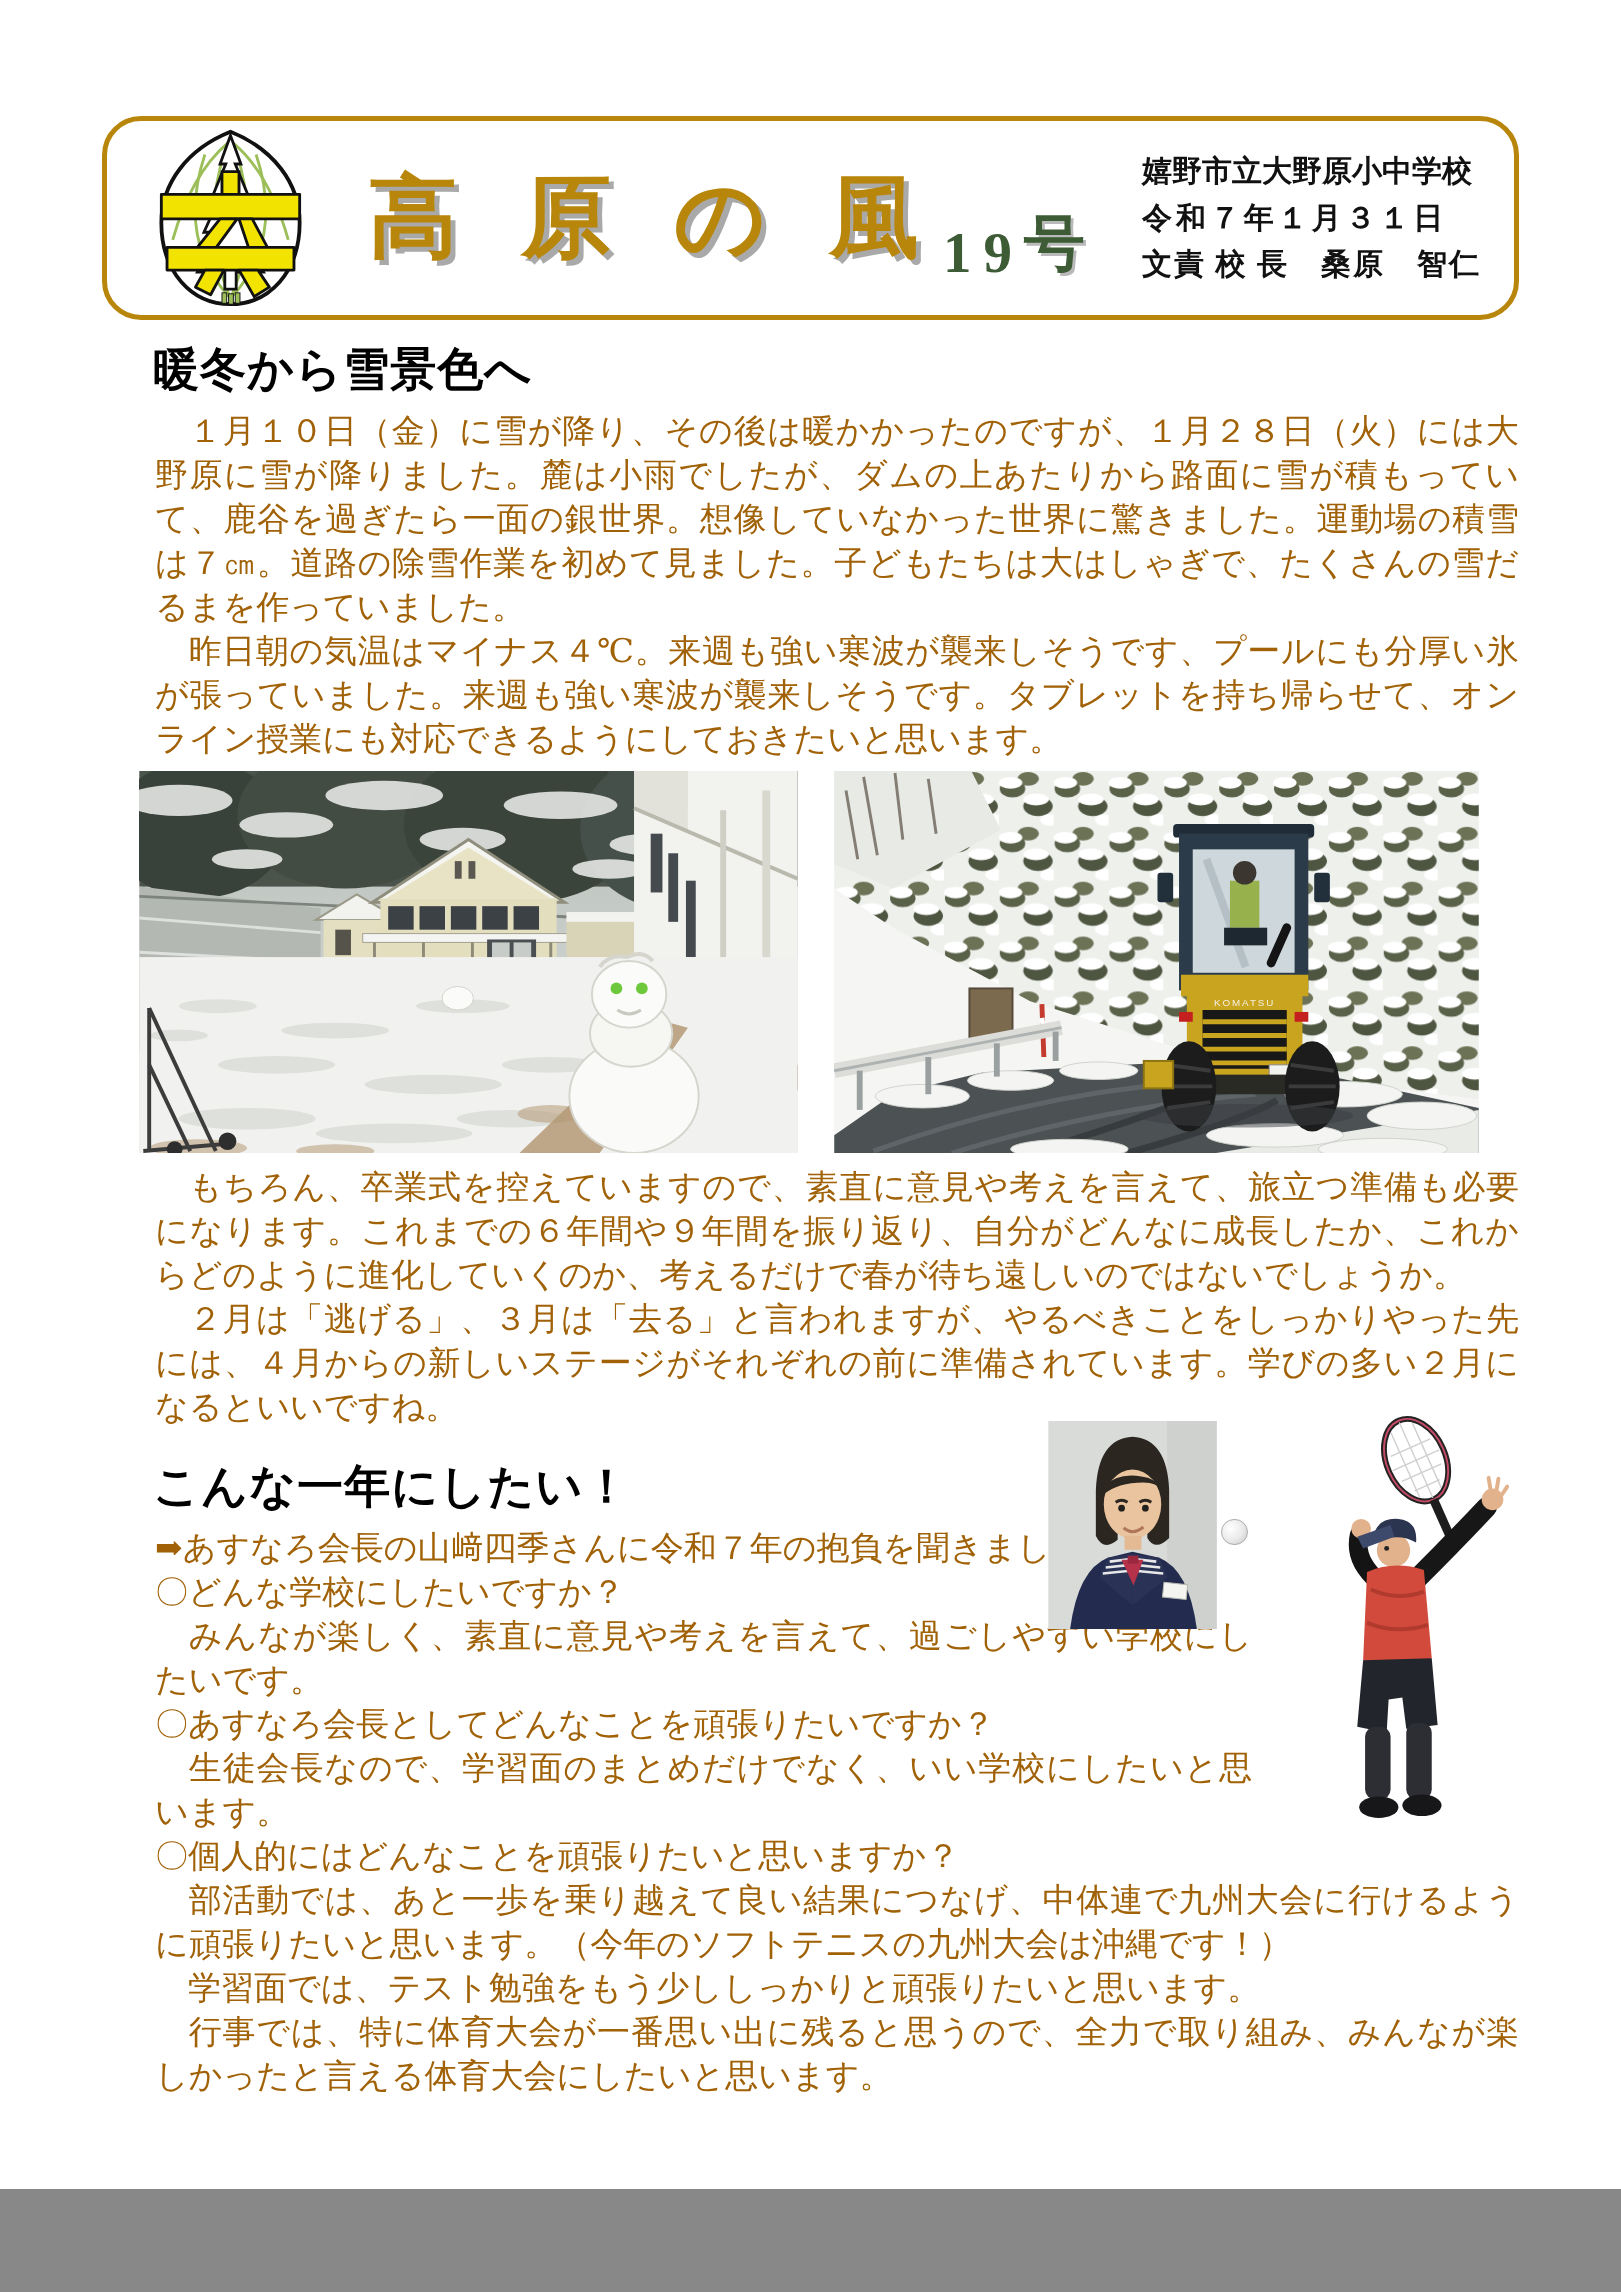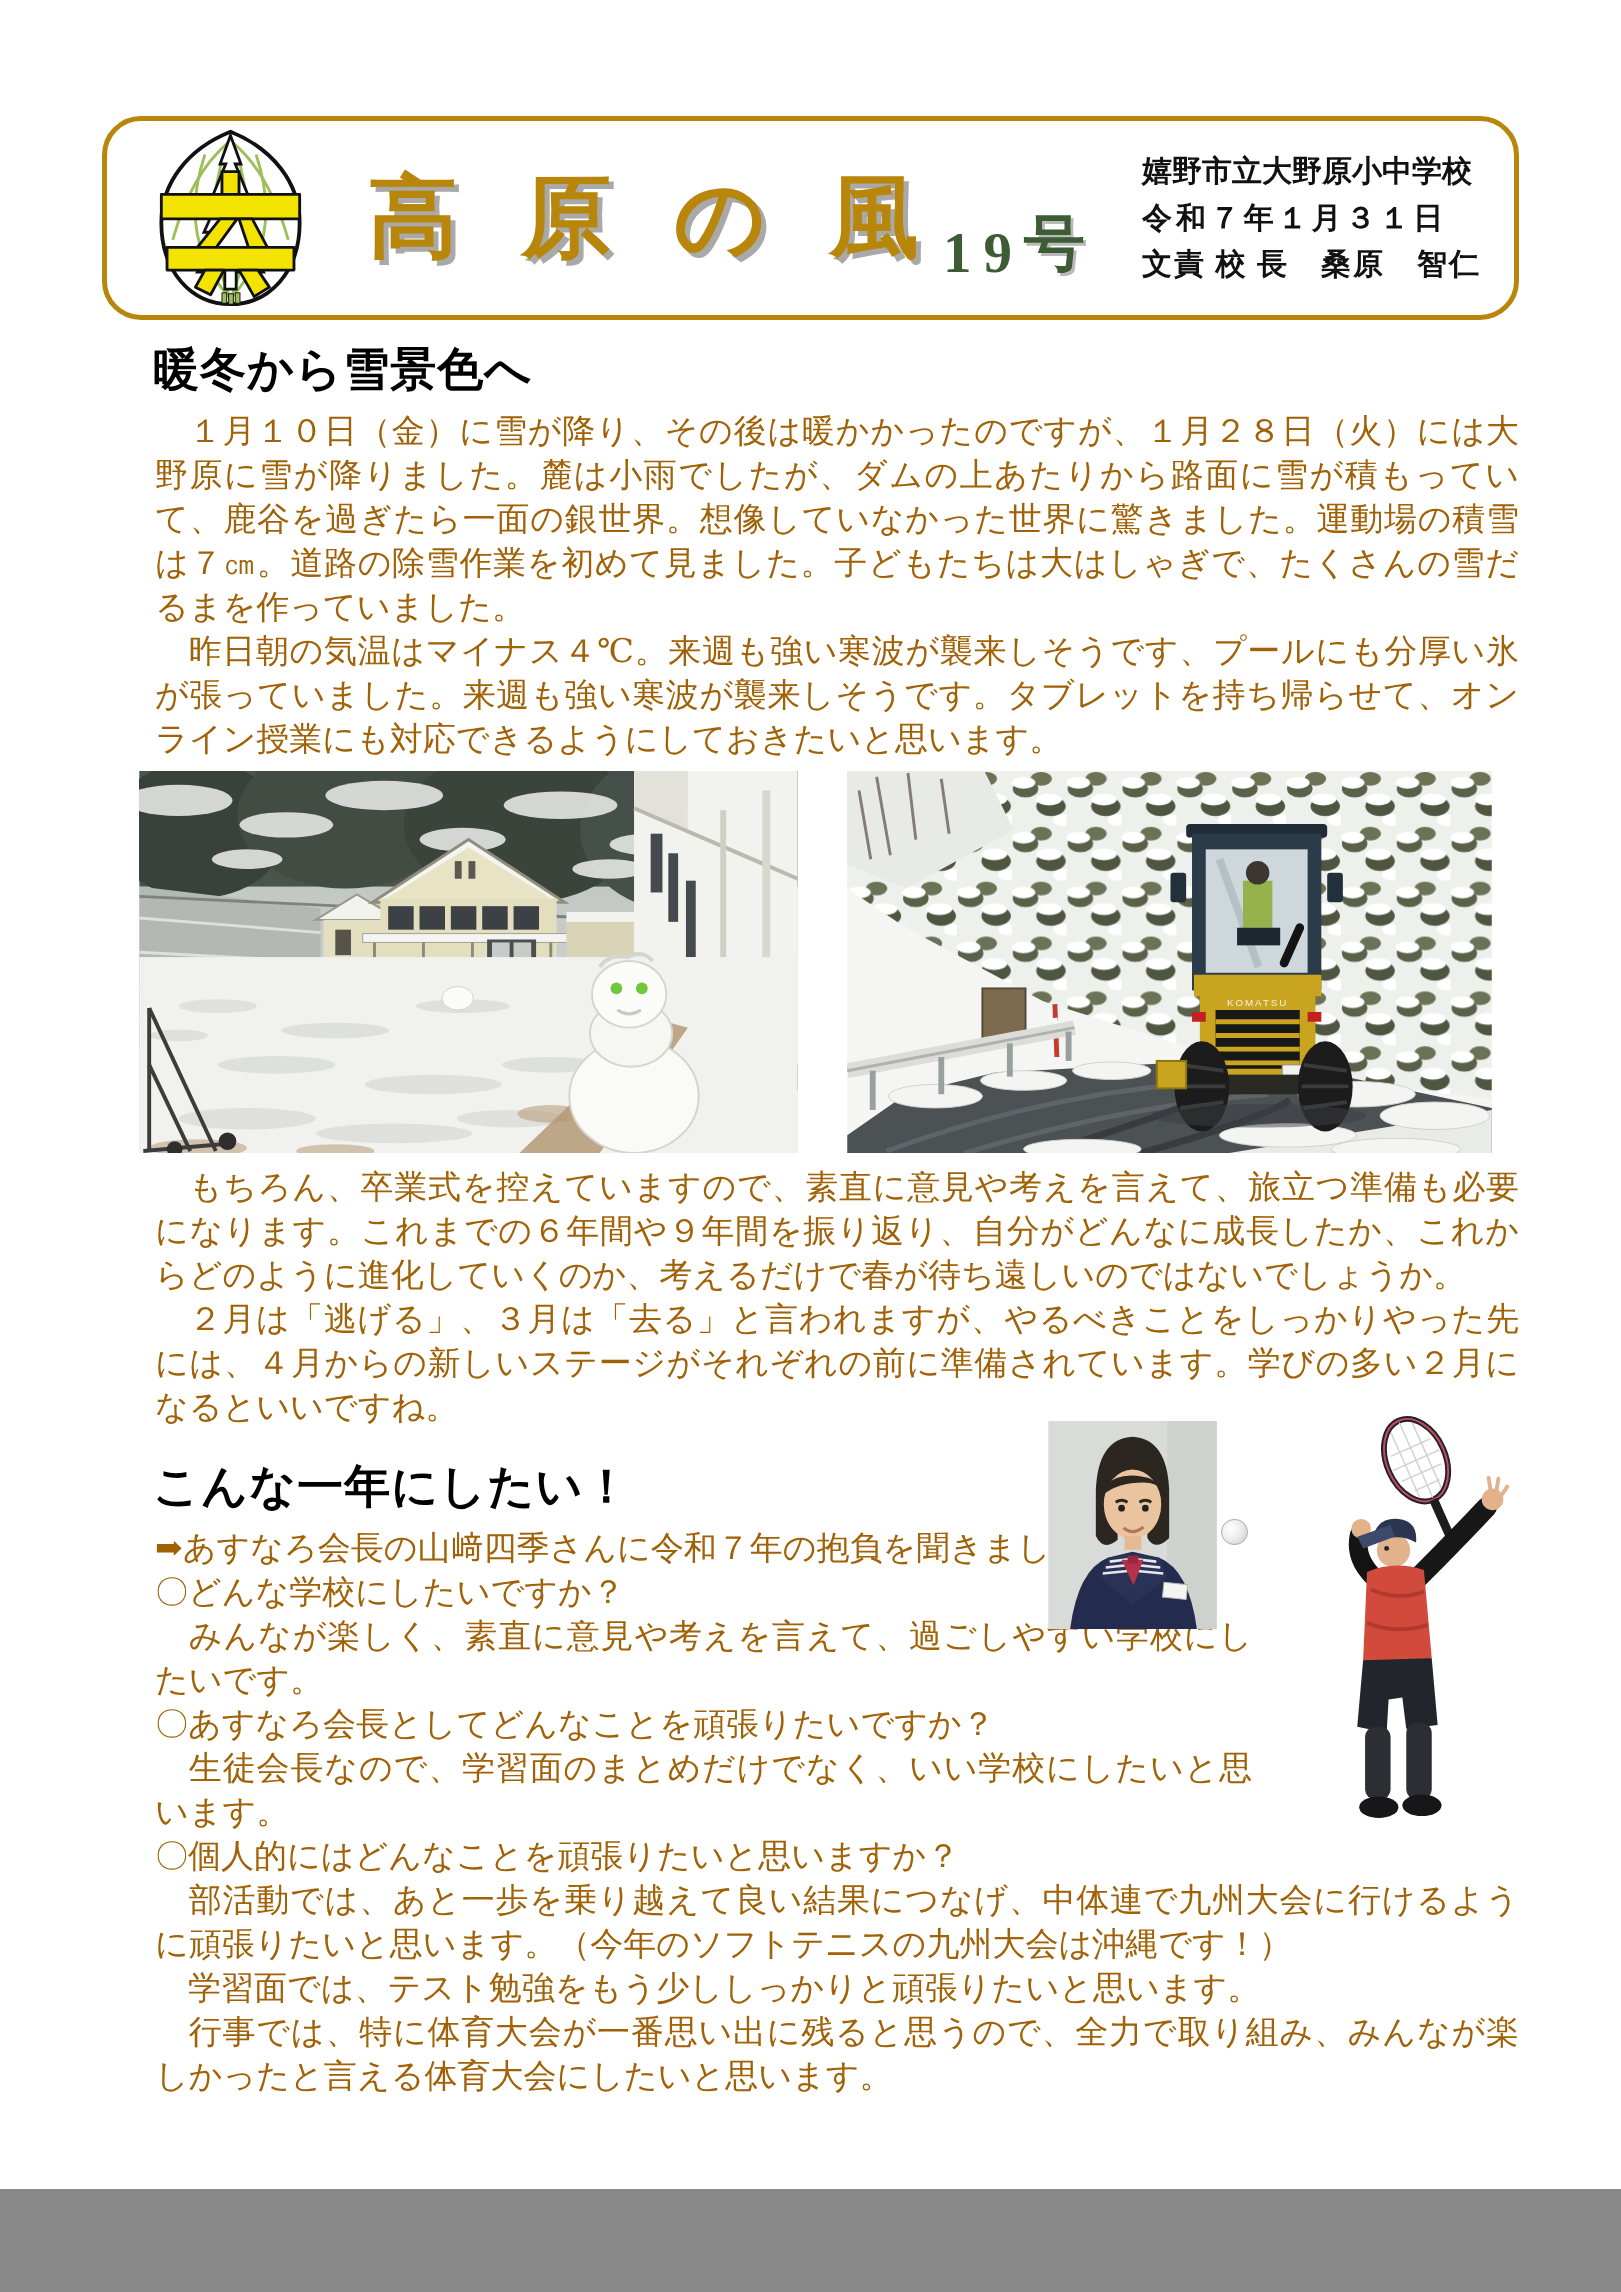--- a/index.html
+++ b/index.html
@@ -38,21 +38,21 @@
   .header-info .line3{letter-spacing:2px;}
   
   .body-col{position:absolute;left:155px;top:323px;width:1364px;}
   h1.sec-head,h2.sec-head{
     font-family:"Liberation Sans","DejaVu Sans",sans-serif;
     font-weight:bold;font-size:46px;letter-spacing:1px;line-height:1.15;
     margin:19.6px 0 13.7px -2px;color:#000;
   }
   h2.sec-head{margin-top:31px;}
   p.body-text{font-size:33px;line-height:44px;text-align:justify;color:#a16207;}
-  .photos-row{display:flex;gap:49px;margin:9.8px 0 11.8px -15.7px;}
+  .photos-row{display:flex;gap:36px;margin:9.8px 0 11.8px -15.7px;}
   .photo-frame{flex:0 0 auto;line-height:0;}
   
   .interview{position:relative;}
   .float-imgs{float:right;width:257px;height:338px;position:relative;margin-left:9.8px;}
   .portrait-wrap{position:absolute;left:-214px;top:-39px;line-height:0;}
   .tennis-wrap{position:absolute;right:0;top:-47px;line-height:0;}
   .ball{
     position:absolute;left:-41px;top:59px;width:26.5px;height:26.5px;border-radius:50%;
     background:radial-gradient(circle at 35% 35%, #ffffff 0%, #e9e9e9 55%, #c4c4c4 100%);
     border:1px solid #adadad;

